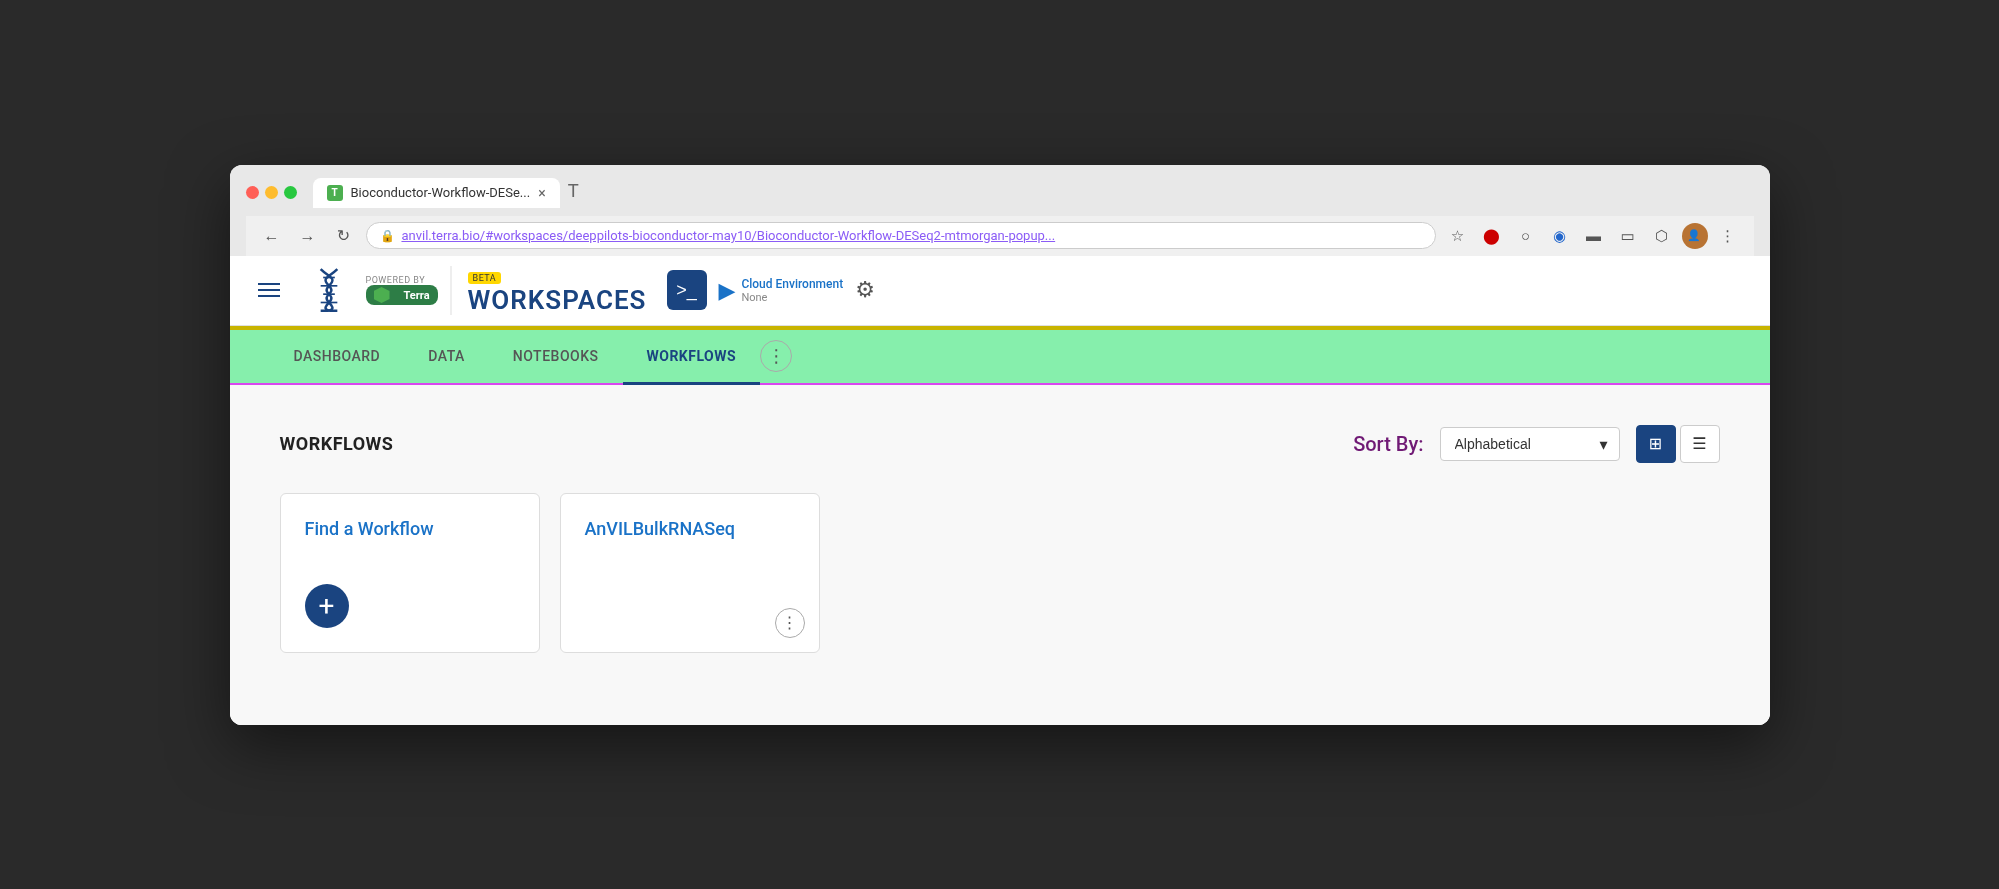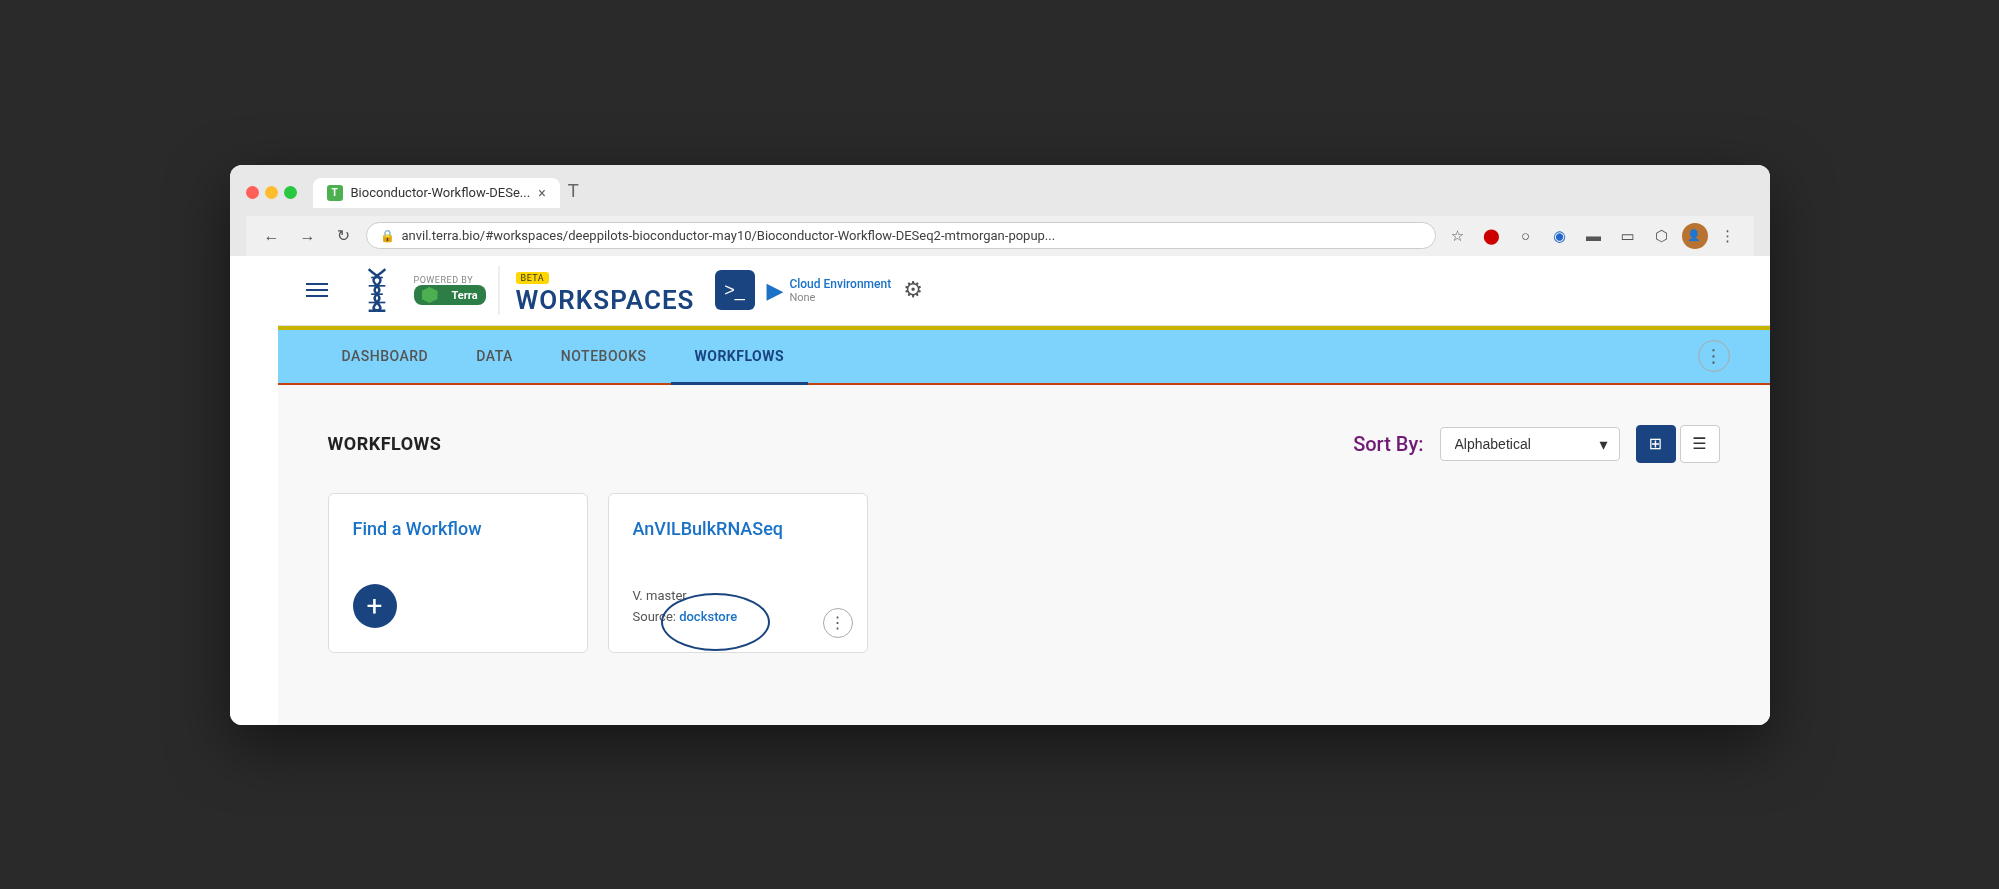--- a/index.html
+++ b/index.html
@@ -128,21 +128,21 @@
       border-radius: 20px;
       padding: 5px 14px;
       font-size: 13px;
       color: #333;
       display: flex;
       align-items: center;
       gap: 6px;
     }
 
     .address-bar .lock-icon { color: #555; font-size: 12px; }
-    .address-bar .url-text { flex: 1; color: #404040; }
+    .address-bar .url-text { flex: 1; color: #8b5cf6; text-decoration: underline; }
 
     .toolbar-actions {
       display: flex;
       gap: 6px;
       align-items: center;
     }
 
     .toolbar-icon-btn {
       width: 28px;
       height: 28px;
@@ -164,21 +164,20 @@
       display: flex;
       align-items: center;
       justify-content: center;
       color: white;
       font-size: 11px;
     }
 
     
     .app-container {
       background: white;
-      padding-left: 48px;
     }
 
     
     .app-header {
       background: white;
       border-bottom: 1px solid #e0e0e0;
       padding: 0 24px;
       display: flex;
       align-items: center;
       height: 70px;
@@ -336,26 +335,25 @@
     }
 
     
     .accent-bar {
       height: 4px;
       background: #c8b400;
     }
 
     
     .nav-tabs {
-      background: #7dd3fc;
-      border-bottom: 2px solid #c2410c;
+      background: #86efac;
+      border-bottom: 2px solid #d946ef;
       padding: 0 40px;
       display: flex;
       align-items: center;
-      justify-content: space-between;
     }
 
     .nav-tabs-list {
       display: flex;
       gap: 0;
     }
 
     .nav-tab {
       padding: 18px 24px;
       font-size: 14px;
@@ -726,29 +724,20 @@
 
         <div class="workflow-card">
           <div class="workflow-card-title">Find a Workflow</div>
           <div class="add-workflow-icon">
             <span>+</span>
           </div>
         </div>
 
         <div class="workflow-card">
           <div class="workflow-card-title">AnVILBulkRNASeq</div>
-          <div class="workflow-meta">
-            <div>V. master</div>
-            <div>
-              <span>Source:</span>
-              <span class="dockstore-circle">
-                <a class="workflow-source-link">dockstore</a>
-              </span>
-            </div>
-          </div>
           <button class="workflow-more-btn">
             <span>⋮</span>
           </button>
         </div>
 
       </div>
     </div>
 
   </div>
 </div>

